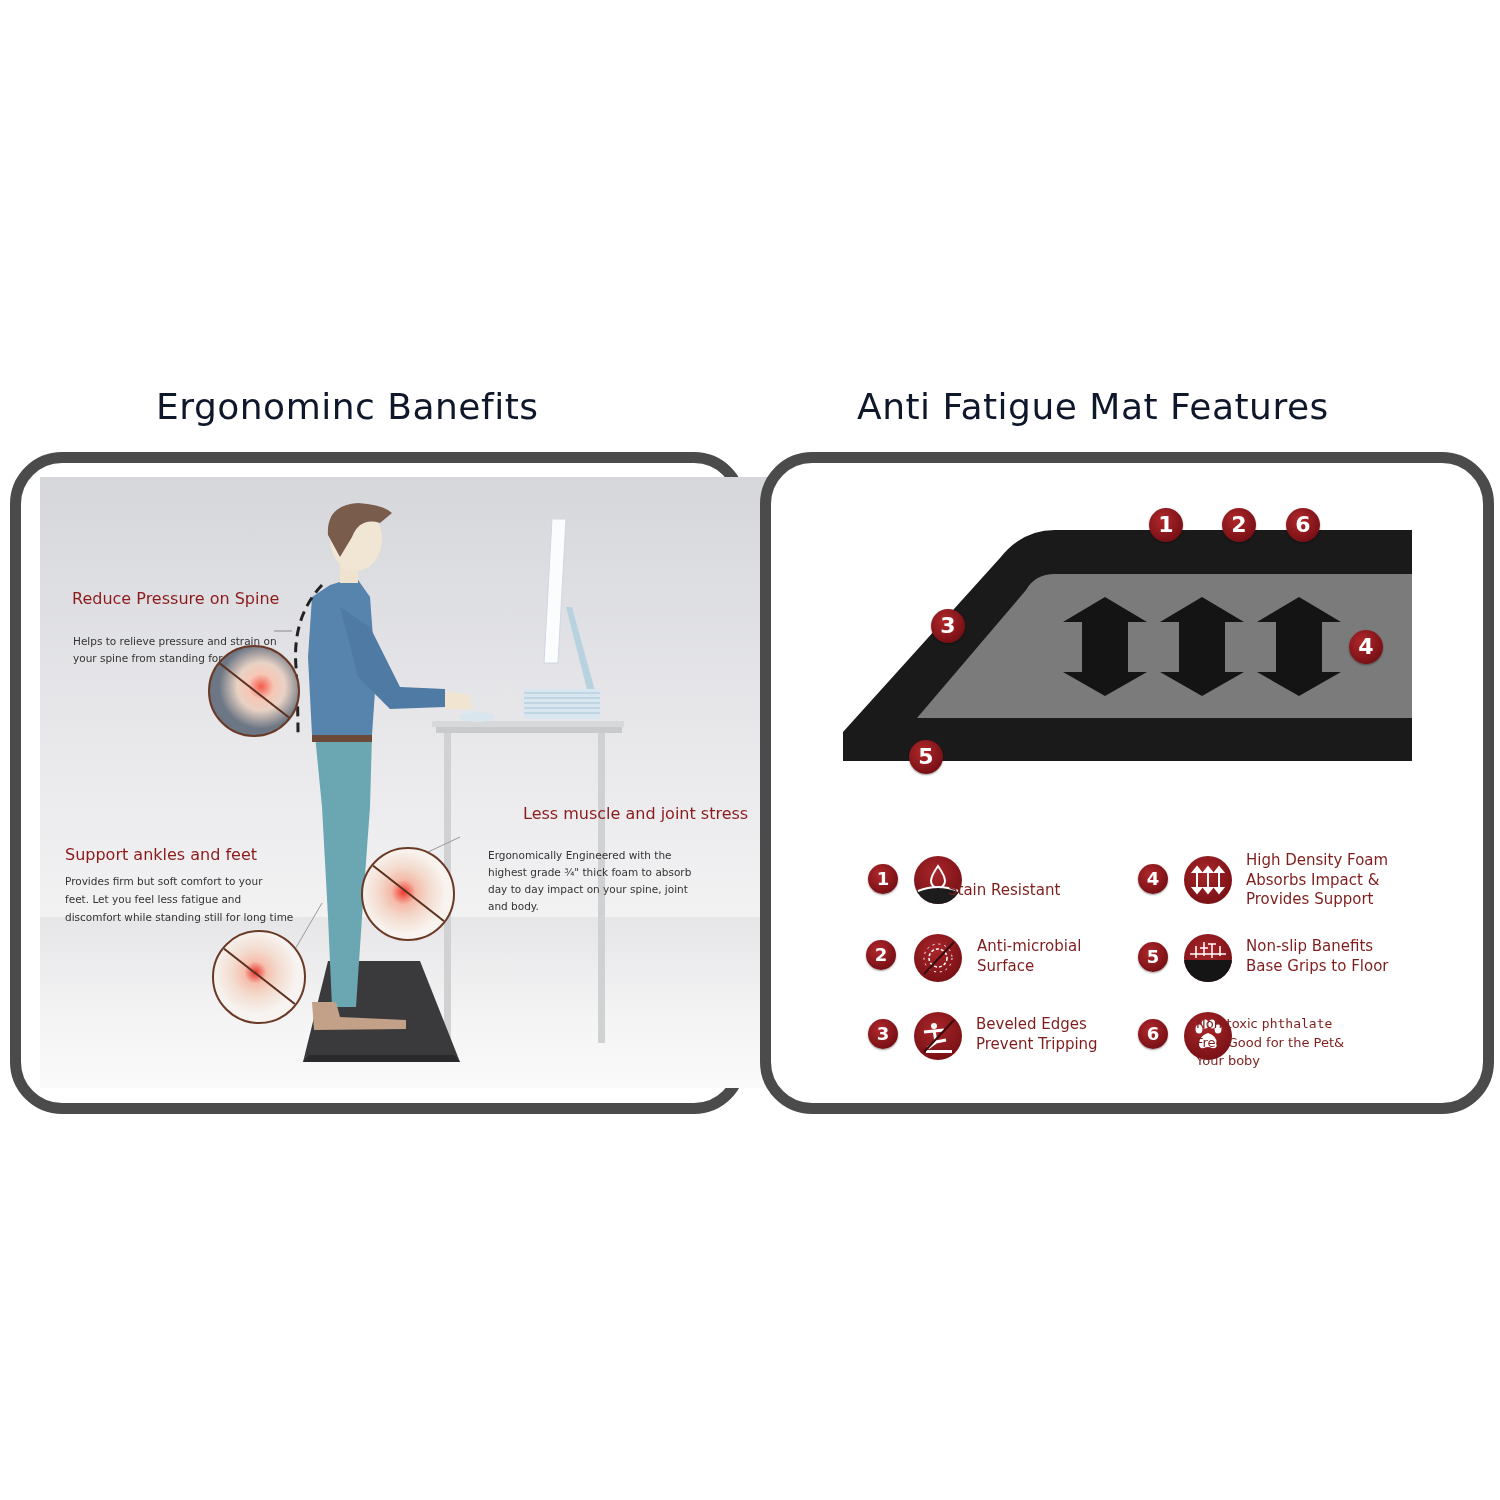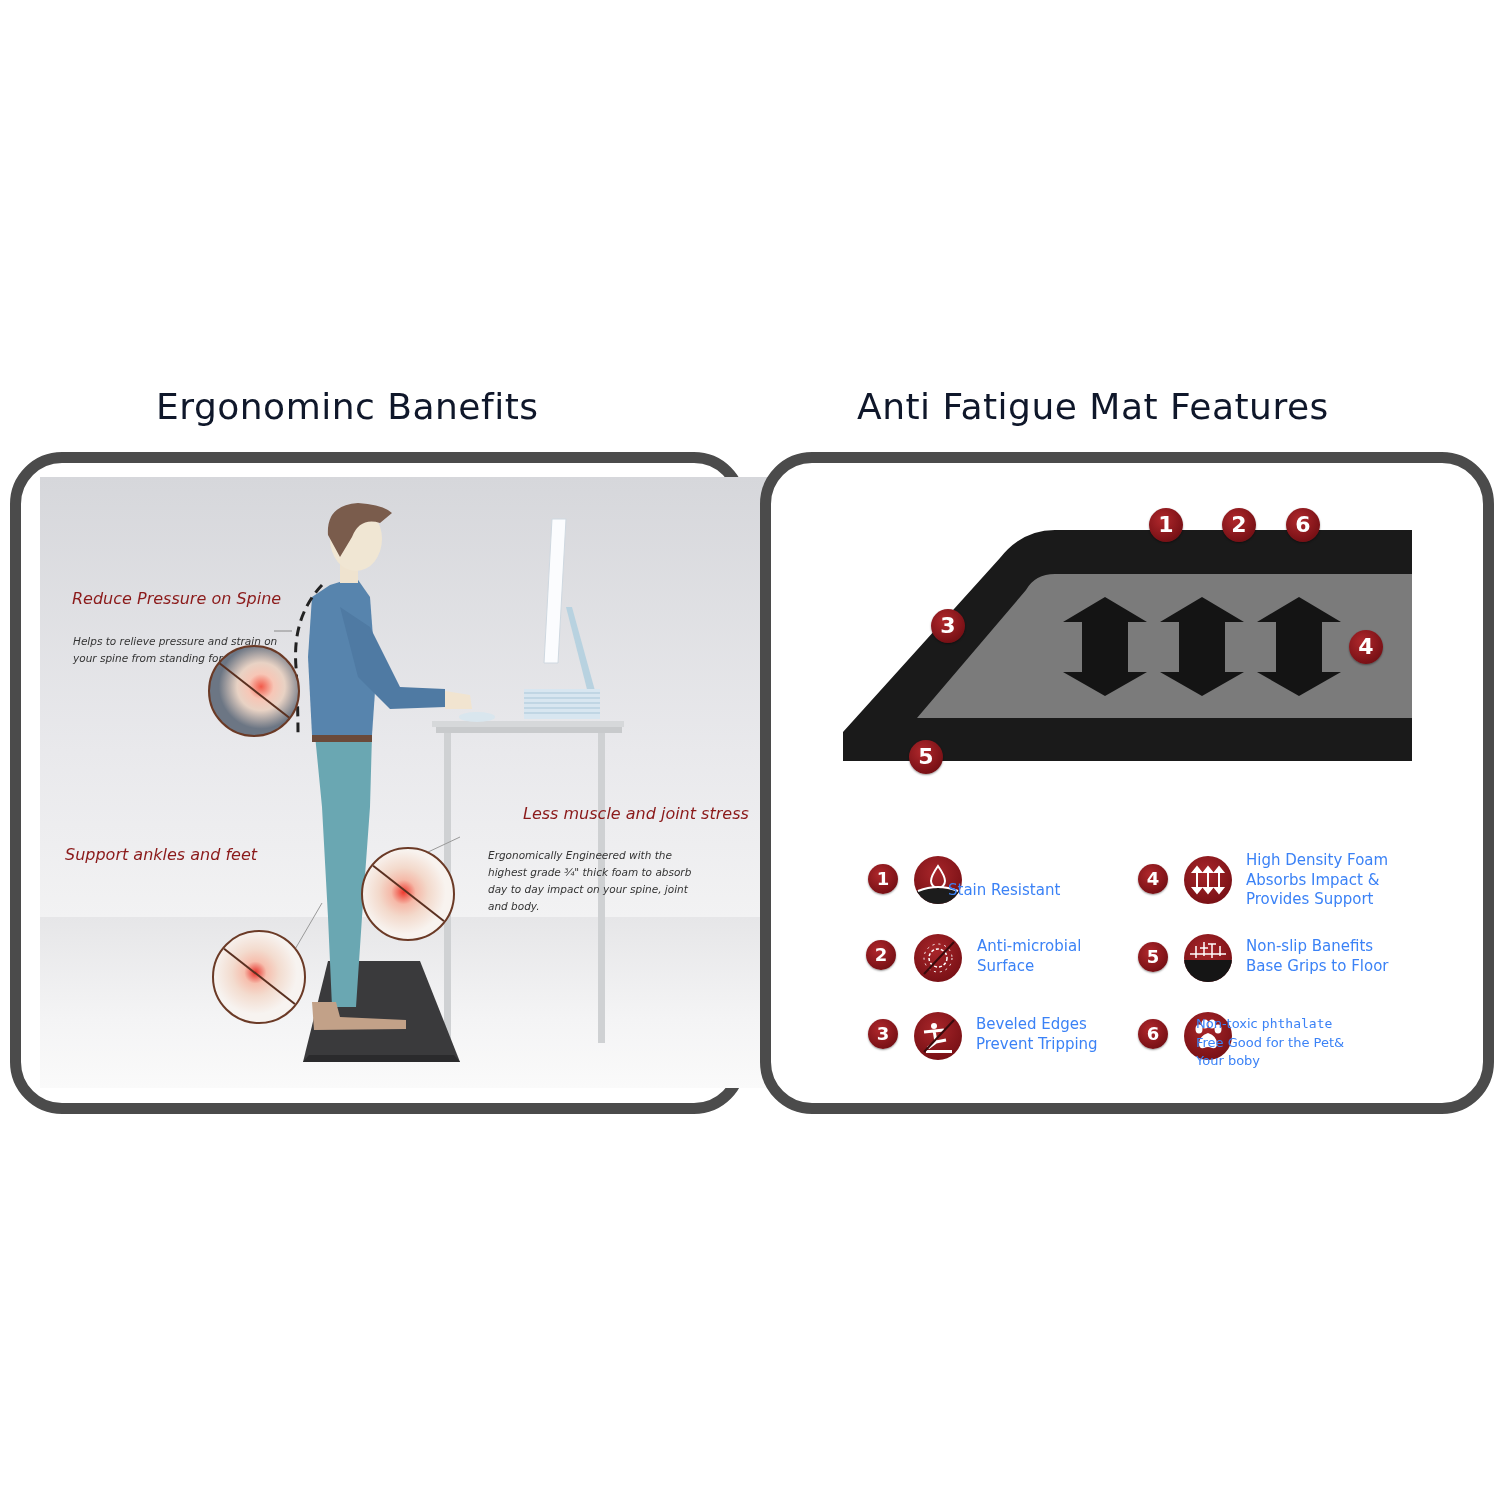--- a/index.html
+++ b/index.html
@@ -4,32 +4,32 @@
 <style>
   html, body { margin:0; padding:0; }
   body { width:1500px; height:1500px; background:#ffffff; position:relative; overflow:hidden; font-family:"Liberation Sans", sans-serif; }
   .title { position:absolute; top:386px; font-family:"DejaVu Sans", sans-serif; font-size:36px; color:#0f172a; letter-spacing:0.5px; white-space:nowrap;text-align:right; }
   .frame { position:absolute; top:452px; height:640px; border:11px solid #4b4b4b; border-radius:52px; background:#fff; box-sizing:content-box; }
   #frame-left { left:10px; width:714px; }
   #frame-right { left:760px; width:712px; }
 
   
   .scene { position:absolute; left:40px; top:477px; width:791px; height:611px; overflow:hidden;
-    background:linear-gradient(180deg,#d6d7db 0%,#e9e9ec 45%,#f2f2f3 72%,#ececed 100%);font-style:italic; }
+    background:linear-gradient(180deg,#d6d7db 0%,#e9e9ec 45%,#f2f2f3 72%,#ececed 100%); }
   .floor { position:absolute; left:0; right:0; top:440px; bottom:0; background:linear-gradient(180deg,#e6e6e8 0%,#f4f4f5 60%,#fafafa 100%); }
   .callout-title { position:absolute; color:#8b1a1a; font-size:16px; font-family:"DejaVu Sans", sans-serif; white-space:nowrap; }
   .callout-body { position:absolute; color:#333; font-size:10.5px; line-height:17px; font-family:"DejaVu Sans", sans-serif;margin-top:12px; }
   .pain-circle { position:absolute; border-radius:50%; border:2px solid #6b3a26; overflow:hidden; }
   .pain-circle::after { content:""; position:absolute; left:-10%; top:48%; width:120%; height:2px; background:#5a3020; transform:rotate(38deg); }
 
   
   .num-badge { position:absolute; width:34px; height:34px; border-radius:50%; background:radial-gradient(circle at 40% 35%,#b0282c,#7a1116 70%,#5a0c10); color:#fff; font-weight:bold; font-size:22px; text-align:center; line-height:34px; font-family:"DejaVu Sans", sans-serif; box-shadow:0 1px 2px rgba(0,0,0,.4); }
   .small-badge { width:30px; height:30px; line-height:30px; font-size:18px; }
   .feat-icon { position:absolute; width:48px; height:48px; border-radius:50%; background:radial-gradient(circle at 45% 35%,#a8262a,#7a1116 75%); overflow:hidden; }
-  .feat-label { position:absolute; color:#3b82f6; font-size:15px; line-height:19.5px; font-family:"DejaVu Sans", sans-serif; white-space:nowrap; }
+  .feat-label { position:absolute; color:#7f1d1d; font-size:15px; line-height:19.5px; font-family:"DejaVu Sans", sans-serif; white-space:nowrap; }
   .mono { font-family:"DejaVu Sans Mono", monospace; }
 </style>
 </head>
 <body>
 
 <div class="title" style="left:156px;">Ergonominc Banefits</div>
 <div class="frame" id="frame-left"></div>
 
 <div class="scene">
   <div class="floor"></div>
@@ -81,20 +81,25 @@
   </svg>
 
   <div class="callout-title" style="left:32px;top:112px;">Reduce Pressure on Spine</div>
   <div class="callout-body" style="left:33px;top:144px;">
     <div>Helps to relieve pressure and strain on</div>
     <div>your spine from standing for long time</div>
   </div>
   <div class="pain-circle" style="left:168px;top:168px;width:88px;height:88px;background:radial-gradient(circle at 58% 45%,#f25a4a 0,#f7c6b6 18%,#e8d2c4 34%,#6c7684 60%);"></div>
 
   <div class="callout-title" style="left:25px;top:352px;margin-top:16px;">Support ankles and feet</div>
+  <div class="callout-body" style="left:25px;top:383px;line-height:18px;">
+    <div>Provides firm but soft comfort to your</div>
+    <div>feet. Let you feel less fatigue and</div>
+    <div>discomfort while standing still for long time</div>
+  </div>
   <div class="pain-circle" style="left:172px;top:453px;width:90px;height:90px;background:radial-gradient(circle at 46% 45%,#e8332c 0,#f6bfae 16%,#f3dccf 34%,#f7f3f0 60%);"></div>
 
   <div class="callout-title" style="left:447px;top:327px;margin-left:36px;">Less muscle and joint stress</div>
   <div class="callout-body" style="left:448px;top:358px;">
     <div>Ergonomically Engineered with the</div>
     <div>highest grade ¾" thick foam to absorb</div>
     <div>day to day impact on your spine, joint</div>
     <div>and body.</div>
   </div>
   <div class="pain-circle" style="left:321px;top:370px;width:90px;height:90px;background:radial-gradient(circle at 45% 48%,#ef3a2f 0,#f5b9a8 18%,#f3d9cb 36%,#f8f3ef 62%);"></div>

